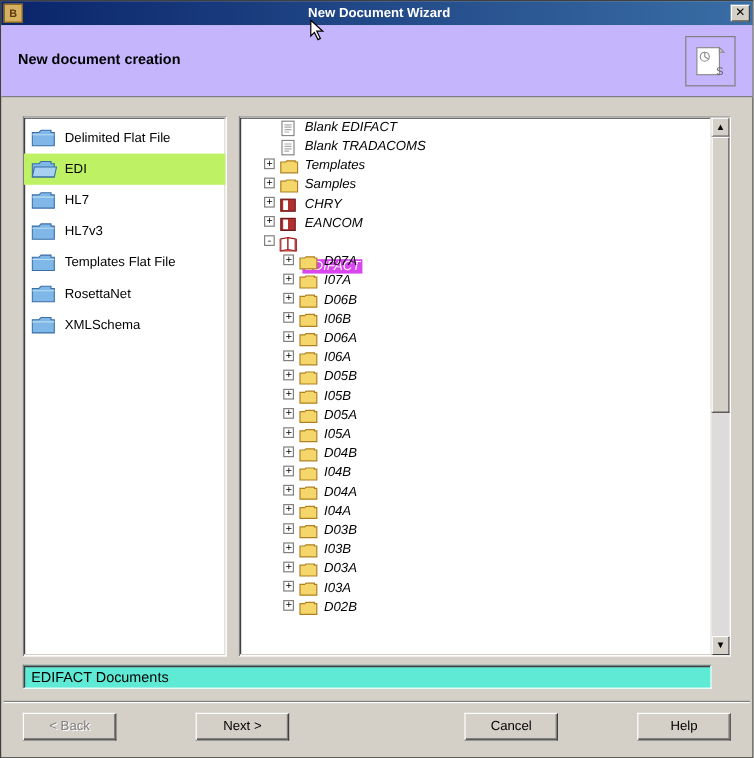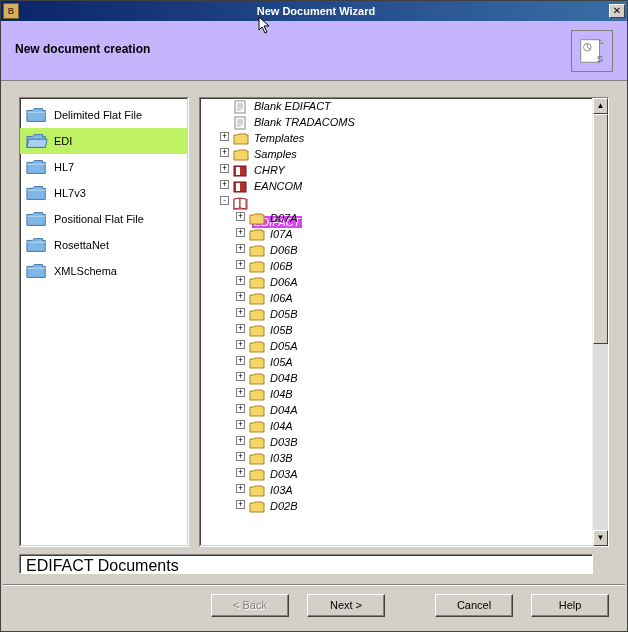--- a/index.html
+++ b/index.html
@@ -138,39 +138,38 @@
   }
   .vscroll .sb-thumb {
     position: absolute; left: 0; right: 0;
     background: #d4d0c8;
     border-top: 1px solid #fff; border-left: 1px solid #fff;
     border-right: 1px solid #404040; border-bottom: 1px solid #404040;
   }
   .statusbar {
     margin: 0 34px 8px 18px;
     height: 20px;
-    background: #ffffff;
+    background: #5eead4;
     border-top: 1px solid #808080;
     border-left: 1px solid #808080;
     border-right: 1px solid #fff;
     border-bottom: 1px solid #fff;
     box-shadow: inset 1px 1px 0 #404040;
     padding: 2px 6px;
-    font-size: 16px;
+    font-size: 12px;
   }
   .sep {
     height: 2px;
     border-top: 1px solid #808080;
     border-bottom: 1px solid #fff;
     margin: 2px 2px 8px 2px;
   }
   .buttons {
-    display: flex; justify-content: flex-end; gap: 18px;
+    display: flex; justify-content: space-between; gap: 18px;
     padding: 0 18px 14px 18px;
-    margin-left: 48px;
   }
   .btn {
     width: 78px; height: 23px;
     background: #d4d0c8;
     border-top: 1px solid #fff; border-left: 1px solid #fff;
     border-right: 1px solid #404040; border-bottom: 1px solid #404040;
     box-shadow: inset -1px -1px 0 #808080;
     text-align: center; line-height: 21px;
     cursor: default;
   }
@@ -231,21 +230,21 @@
         <div class="cat-item">
           <svg class="folder-big" viewBox="0 0 24 18">
             <use href="#big-folder-closed"></use>
           </svg>
           <span>HL7v3</span>
         </div>
         <div class="cat-item">
           <svg class="folder-big" viewBox="0 0 24 18">
             <use href="#big-folder-closed"></use>
           </svg>
-          <span>Positional Flat File</span>
+          <span>Templates Flat File</span>
         </div>
         <div class="cat-item">
           <svg class="folder-big" viewBox="0 0 24 18">
             <use href="#big-folder-closed"></use>
           </svg>
           <span>RosettaNet</span>
         </div>
         <div class="cat-item">
           <svg class="folder-big" viewBox="0 0 24 18">
             <use href="#big-folder-closed"></use>

